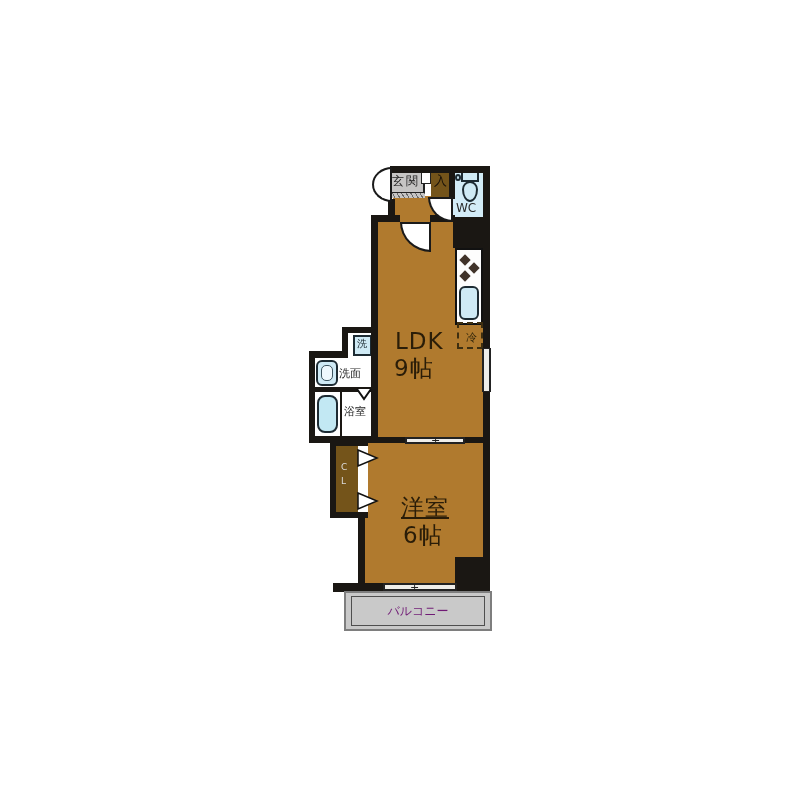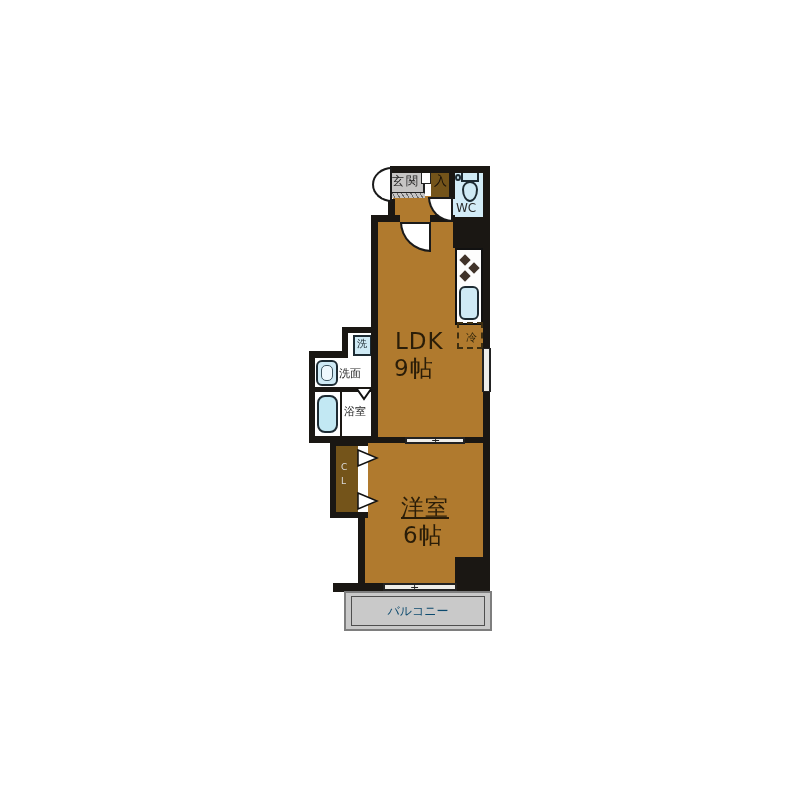--- a/index.html
+++ b/index.html
@@ -115,21 +115,21 @@
 
   <div class="abs arc" style="left:372px;top:167px;width:20px;height:35px;border-radius:100% 0 0 100%/50% 0 0 50%;"></div>
   <div class="abs arc arc-q" style="left:428px;top:197px;width:25px;height:25px;"></div>
   <div class="abs arc arc-q" style="left:400px;top:222px;width:31px;height:30px;"></div>
   <svg class="abs" style="left:356px;top:388px;" width="16" height="13">
       <polyline points="1,1 8,11 15,1" fill="#ffffff" stroke="#111" stroke-width="2"></polyline>
     </svg>
 
   <div class="abs" style="left:344px;top:591px;width:148px;height:40px;background:#c9c9c9;border:2px solid #7e7e7e;">
     <div class="abs" style="left:5px;top:3px;width:134px;height:30px;border:1.5px solid #4f4f4f;"></div>
-    <div class="abs" style="left:0;top:10px;width:100%;text-align:center;font-size:12px;color:#0c4a6e;">バルコニー</div>
+    <div class="abs" style="left:0;top:10px;width:100%;text-align:center;font-size:12px;color:#701a75;">バルコニー</div>
   </div>
 
   <div class="abs room-label" style="left:395px;top:328px;">LDK</div>
   <div class="abs room-label" style="left:394px;top:353px;">9帖</div>
   <div class="abs room-label" style="left:401px;top:492px;text-decoration:underline;">洋室</div>
   <div class="abs room-label" style="left:403px;top:520px;">6帖</div>
 
 </div>
 
 </body></html>

